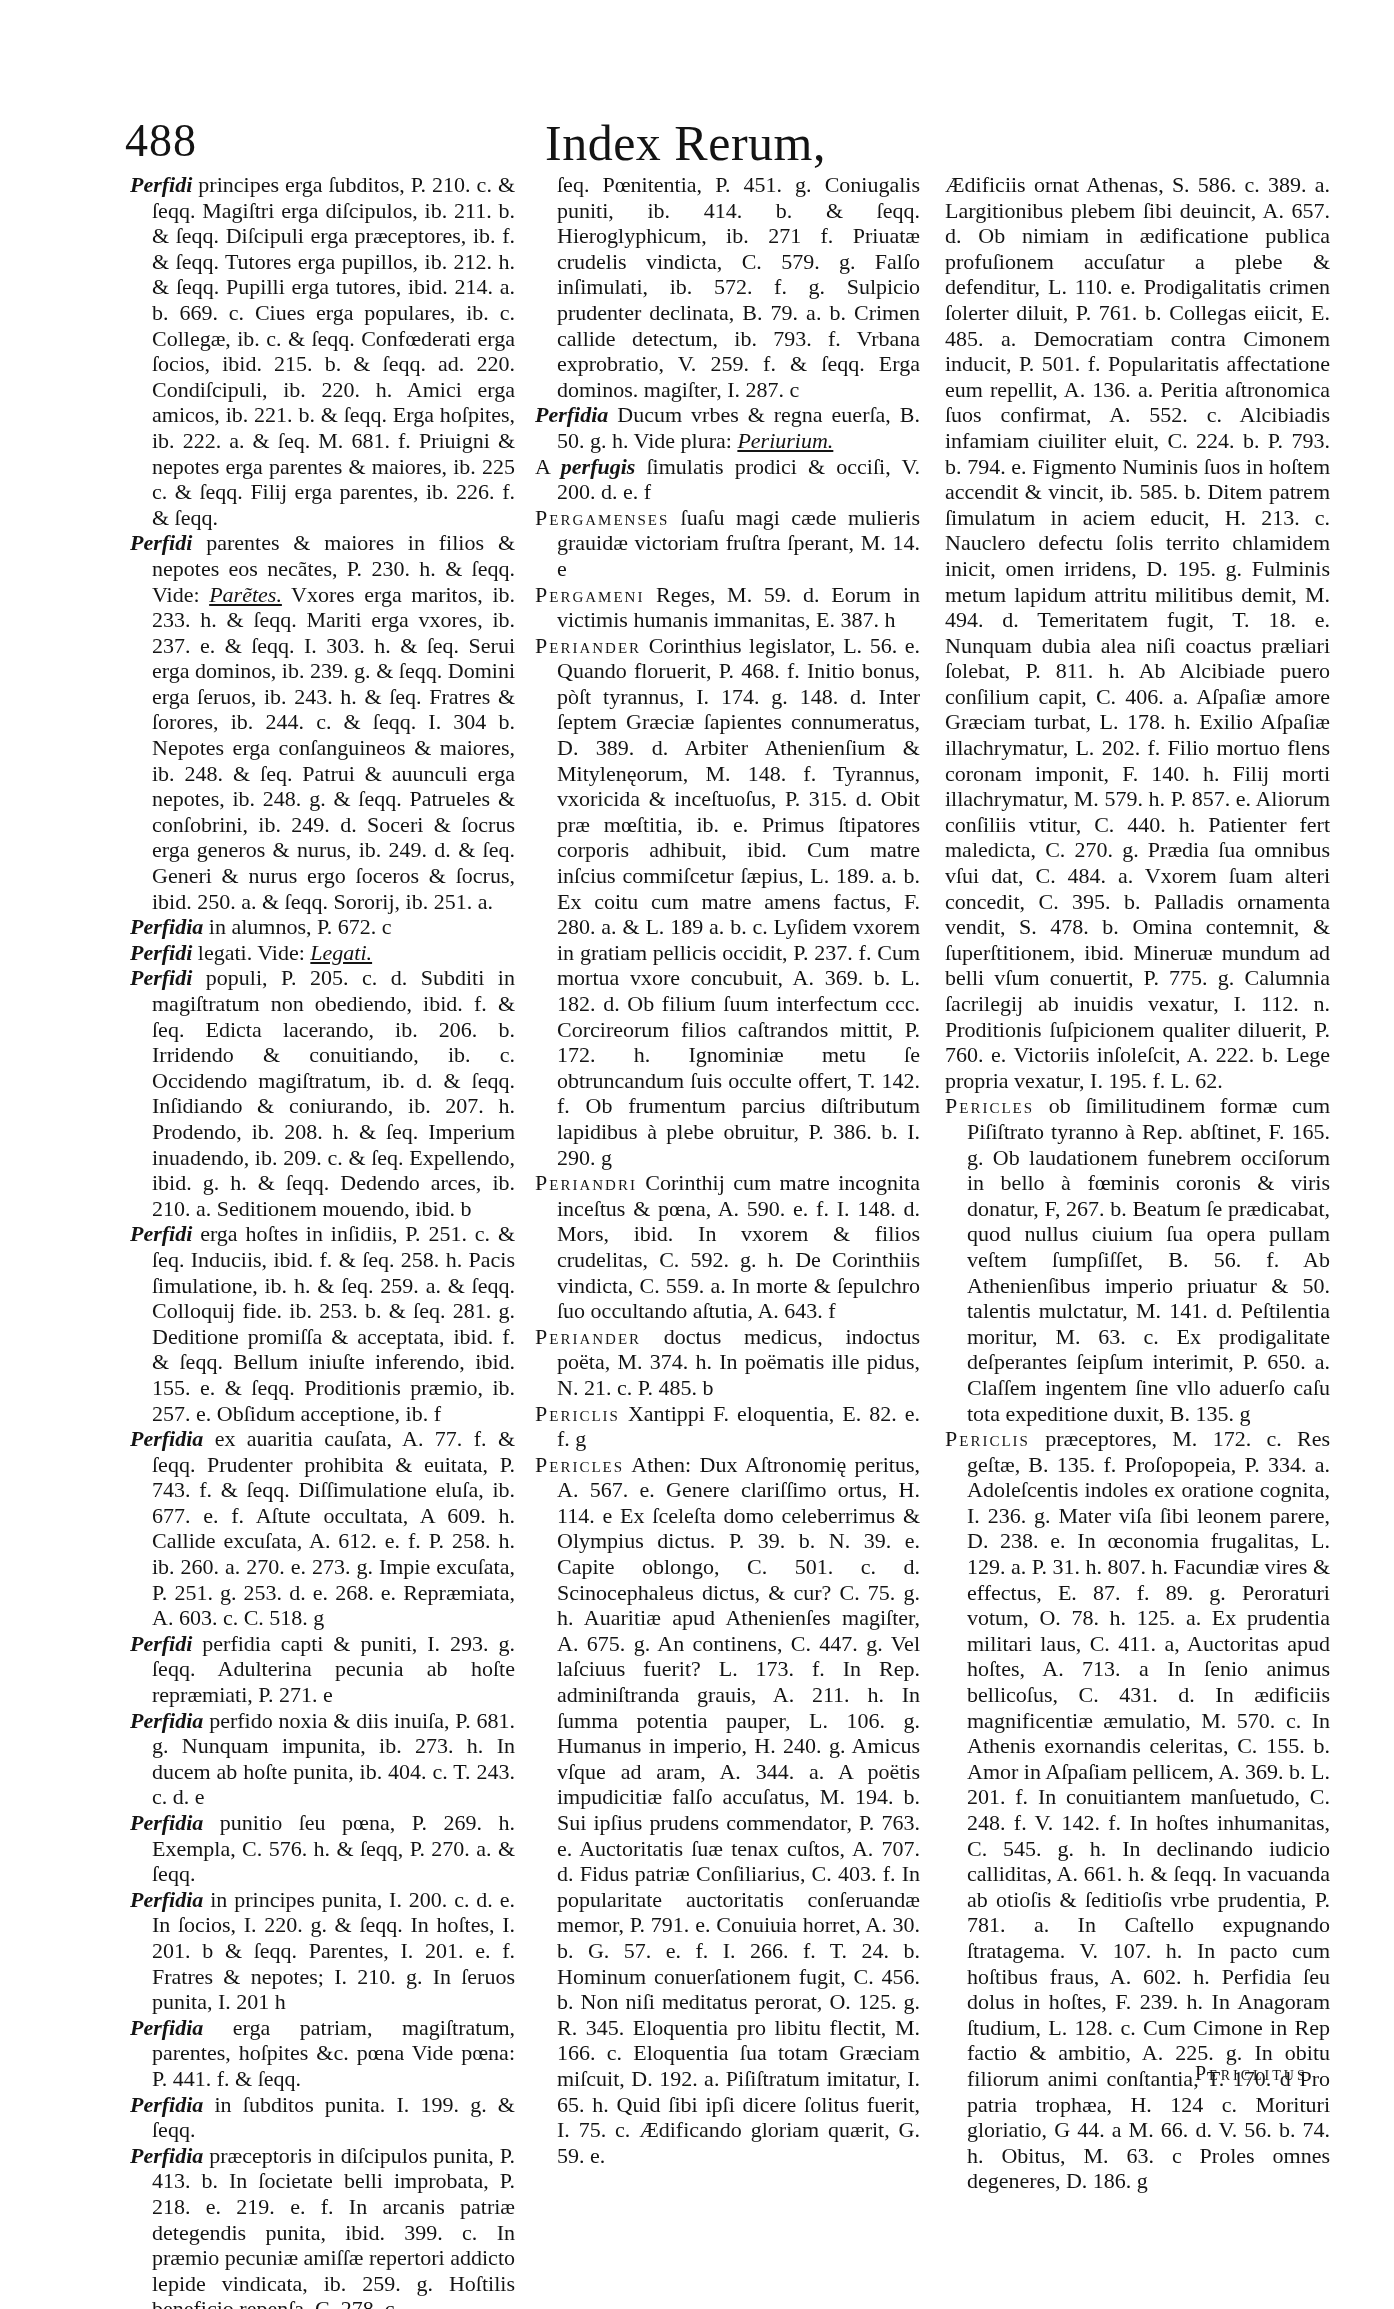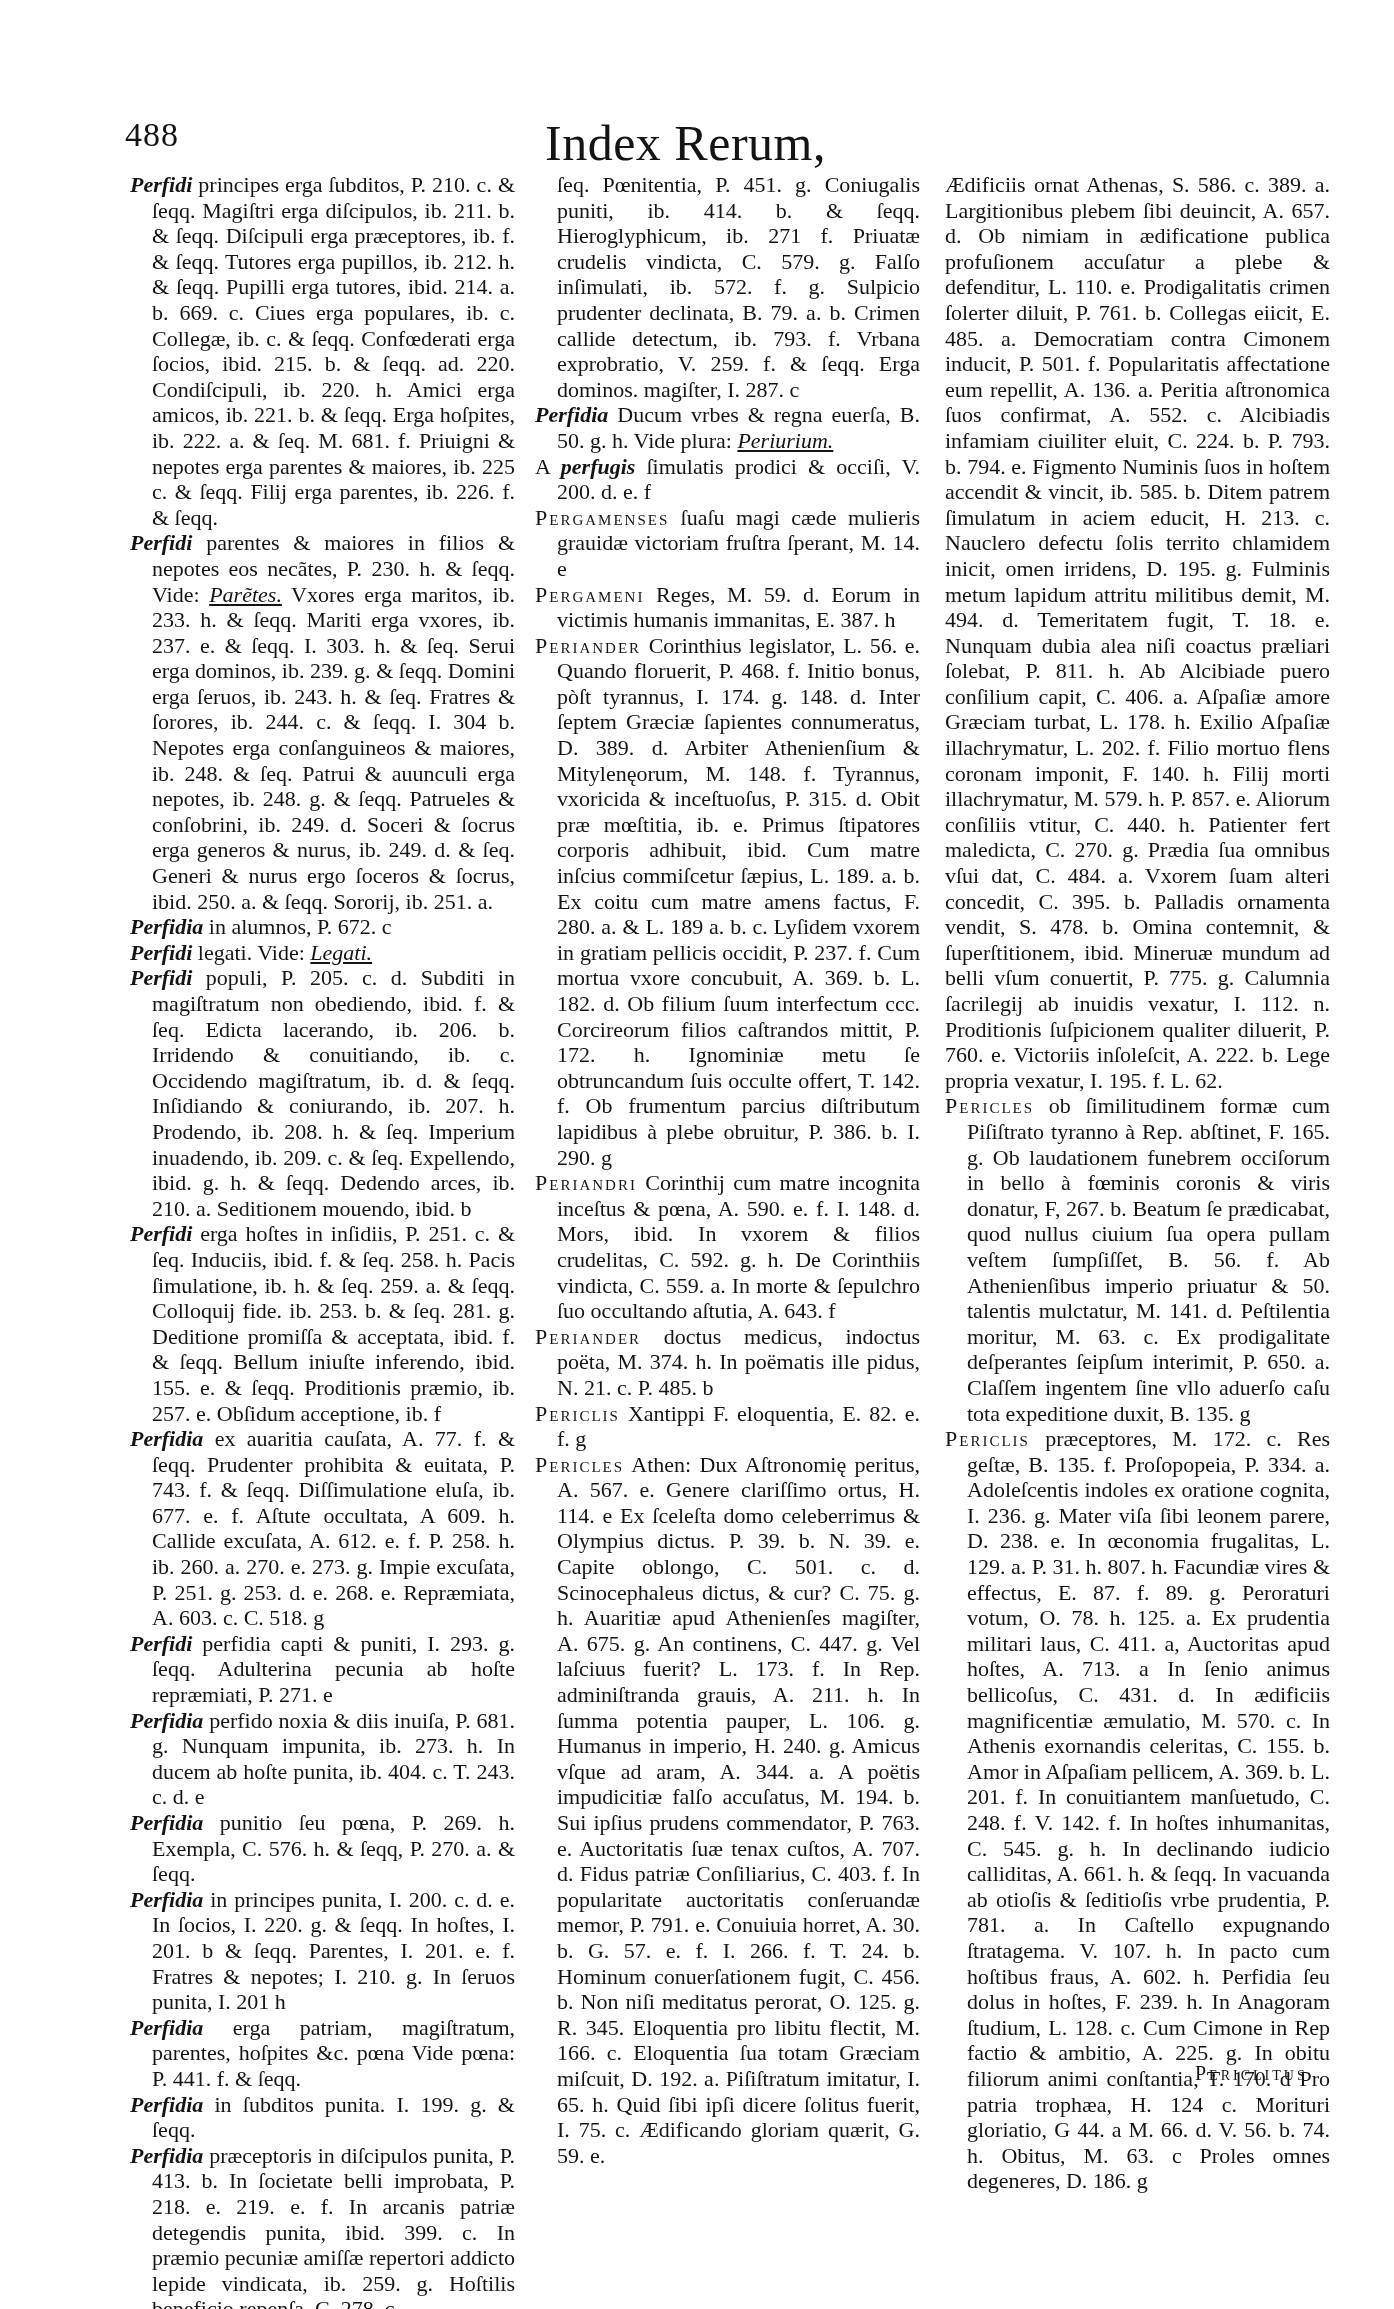--- a/index.html
+++ b/index.html
@@ -3,21 +3,21 @@
 <meta charset="utf-8">
 <style>
   html, body { margin: 0; padding: 0; background: #ffffff; }
   body {
     width: 1394px; height: 2309px; position: relative; overflow: hidden;
     font-family: "Liberation Serif", "DejaVu Serif", serif;
     color: #141414;
   }
   .page-number {
     position: absolute; left: 125px; top: 118px;
-    font-size: 34px; letter-spacing: 1px; line-height: 1;
+    font-size: 46px; letter-spacing: 1px; line-height: 1;
   }
   .running-title {
     position: absolute; left: 545px; top: 118px;
     font-size: 50px; line-height: 1; letter-spacing: 0.5px;
   }
   .column {
     position: absolute; top: 172px;
     font-size: 22px; line-height: 25.6px;
   }
   .col-left   { left: 130px; width: 385px; }

